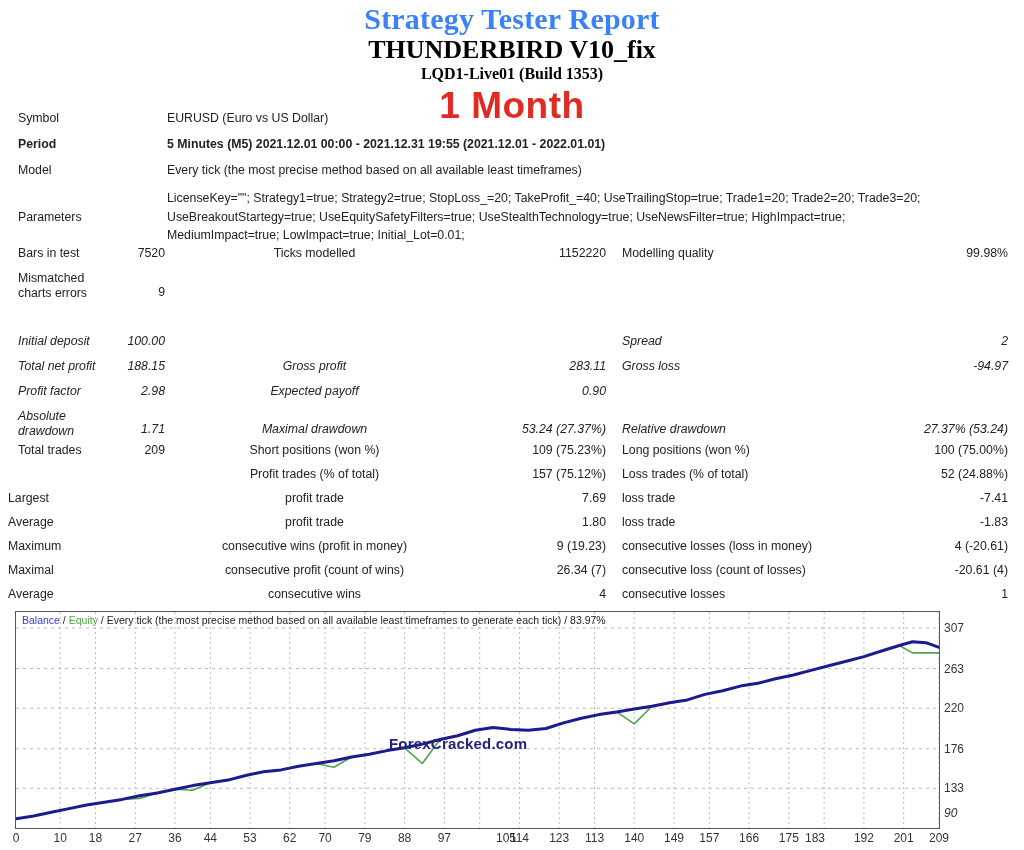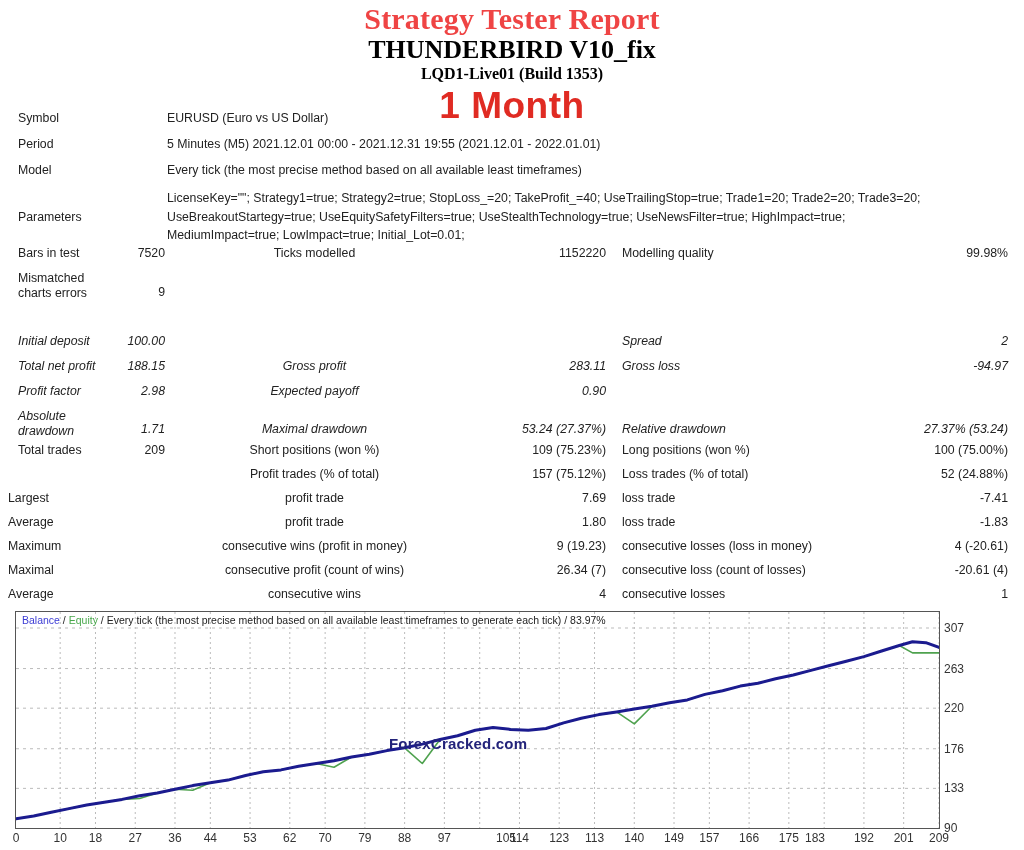--- a/index.html
+++ b/index.html
@@ -19,21 +19,21 @@
   }
 
   
   .title-block { padding-top: 2px; text-align: center; }
   .title-main {
     font-family: "Liberation Serif", serif;
     font-weight: bold;
     font-size: 30px;
     line-height: 33px;
     letter-spacing: .2px;
-    color: #ef4444;
+    color: #3b82f6;
   }
   .title-sub {
     font-family: "Liberation Serif", serif;
     font-weight: bold;
     font-size: 26px;
     line-height: 29px;
     color: #000;
   }
   .title-build {
     font-family: "Liberation Serif", serif;
@@ -66,21 +66,21 @@
     color: #222;
   }
   .info-row { display: flex; align-items: flex-start; }
   .info-row .lbl {
     width: 167px;
     padding-left: 18px;
     flex: 0 0 167px;
   }
   .info-row .val { flex: 1 1 auto; padding-right: 16px; }
   .info-row.symbol { height: 26px; }
-  .info-row.period { height: 26px; }
+  .info-row.period { height: 26px; font-weight: bold; }
   .info-row.model  { height: 27px; }
   .info-row.params { min-height: 56px; align-items: center; }
   .info-row.params .val { line-height: 18.5px; }
 
   
   .stats {
     position: absolute;
     left: 0;
     width: 1024px;
     font-size: 12.3px;
@@ -388,21 +388,21 @@
   </div>
 
   <div class="watermark">ForexCracked.com</div>
 
   <div class="yaxis">
       <div class="ytick" style="top: 17px;">307</div>
       <div class="ytick" style="top: 57.553px;">263</div>
       <div class="ytick" style="top: 97.1843px;">220</div>
       <div class="ytick" style="top: 137.737px;">176</div>
       <div class="ytick" style="top: 177.369px;">133</div>
-      <div class="ytick" style="top: 217px;">90</div>
+      <div class="ytick" style="top: 202px; font-style: italic;">90</div>
     </div>
   <div class="xaxis">
       <div class="xtick" style="left: 16px;">0</div>
       <div class="xtick" style="left: 60.1627px;">10</div>
       <div class="xtick" style="left: 95.4928px;">18</div>
       <div class="xtick" style="left: 135.239px;">27</div>
       <div class="xtick" style="left: 174.986px;">36</div>
       <div class="xtick" style="left: 210.316px;">44</div>
       <div class="xtick" style="left: 250.062px;">53</div>
       <div class="xtick" style="left: 289.809px;">62</div>

